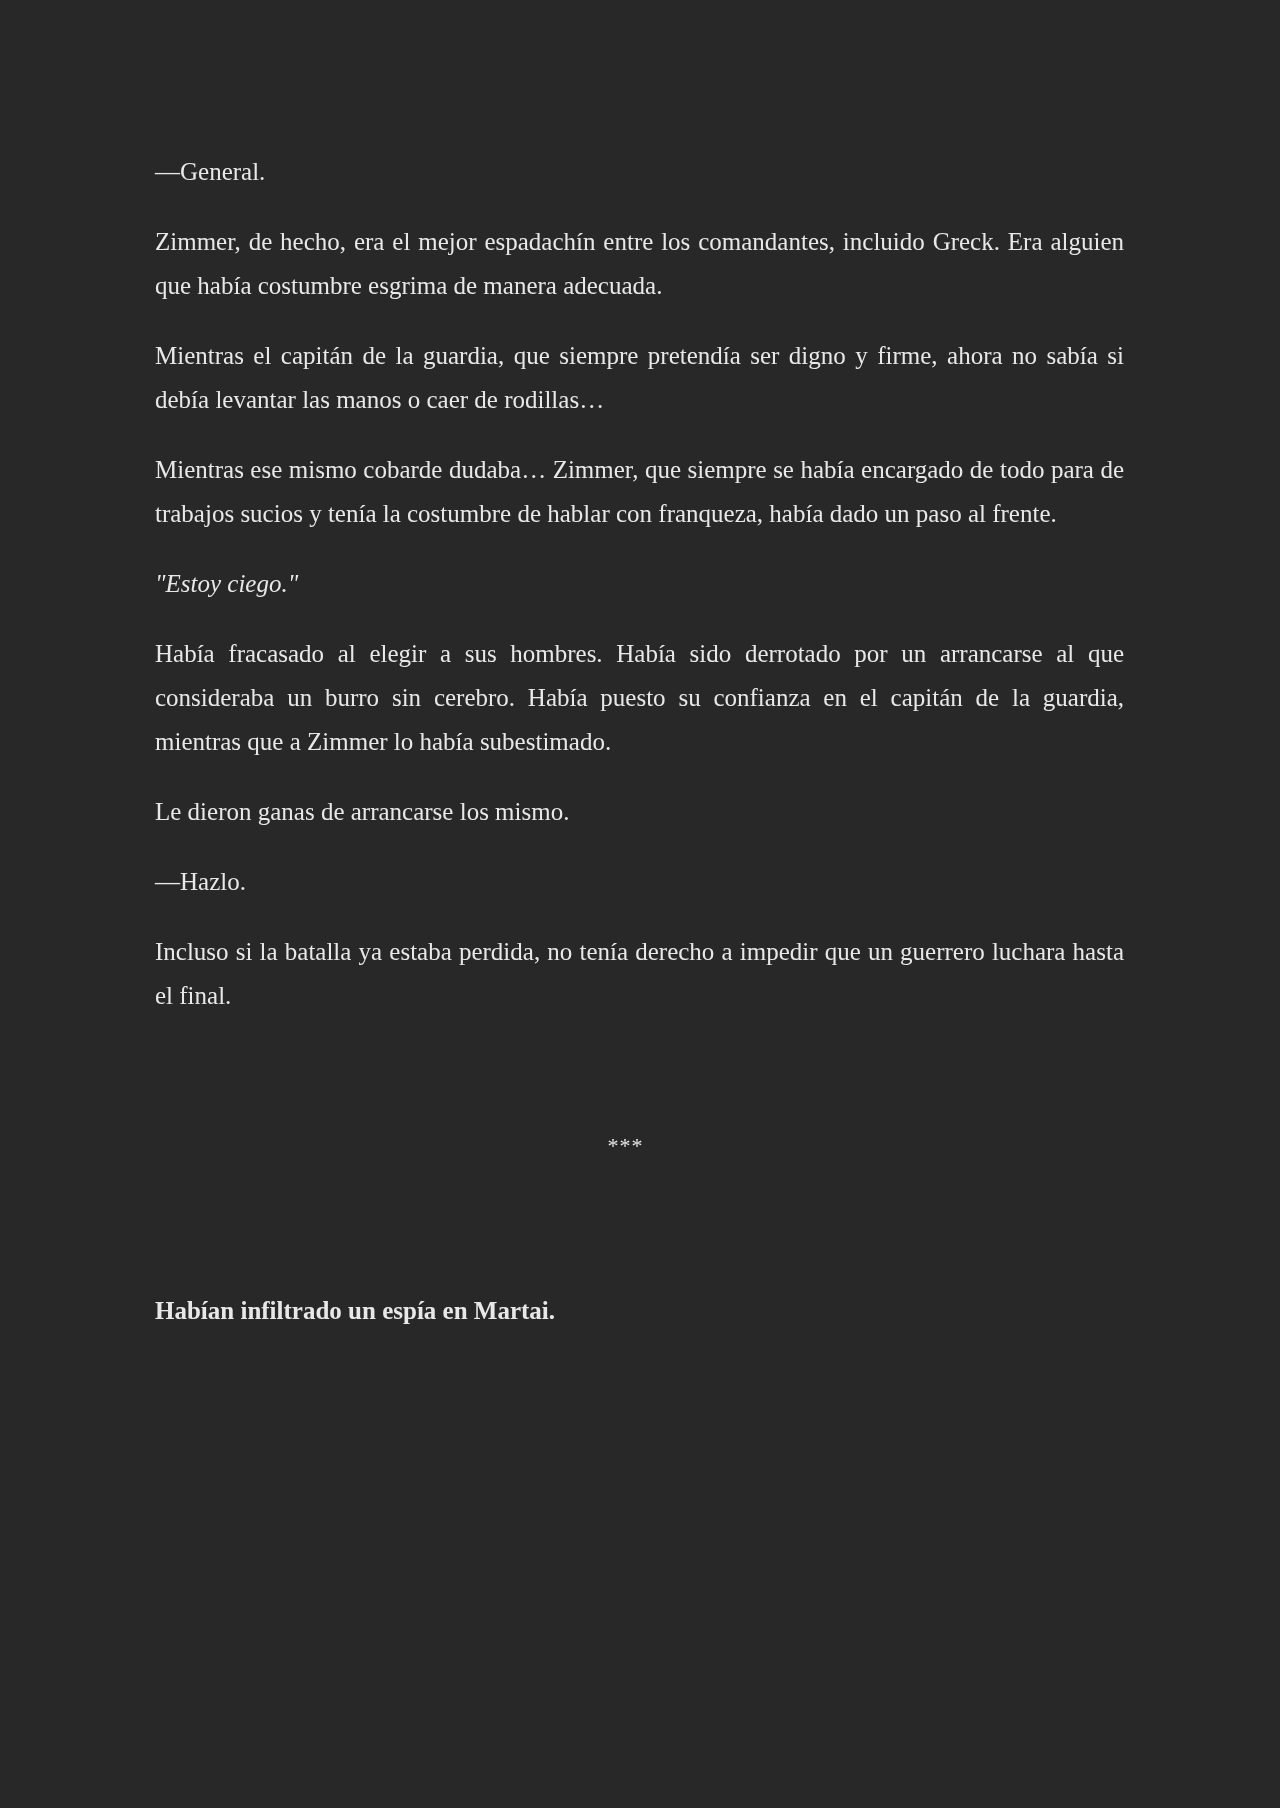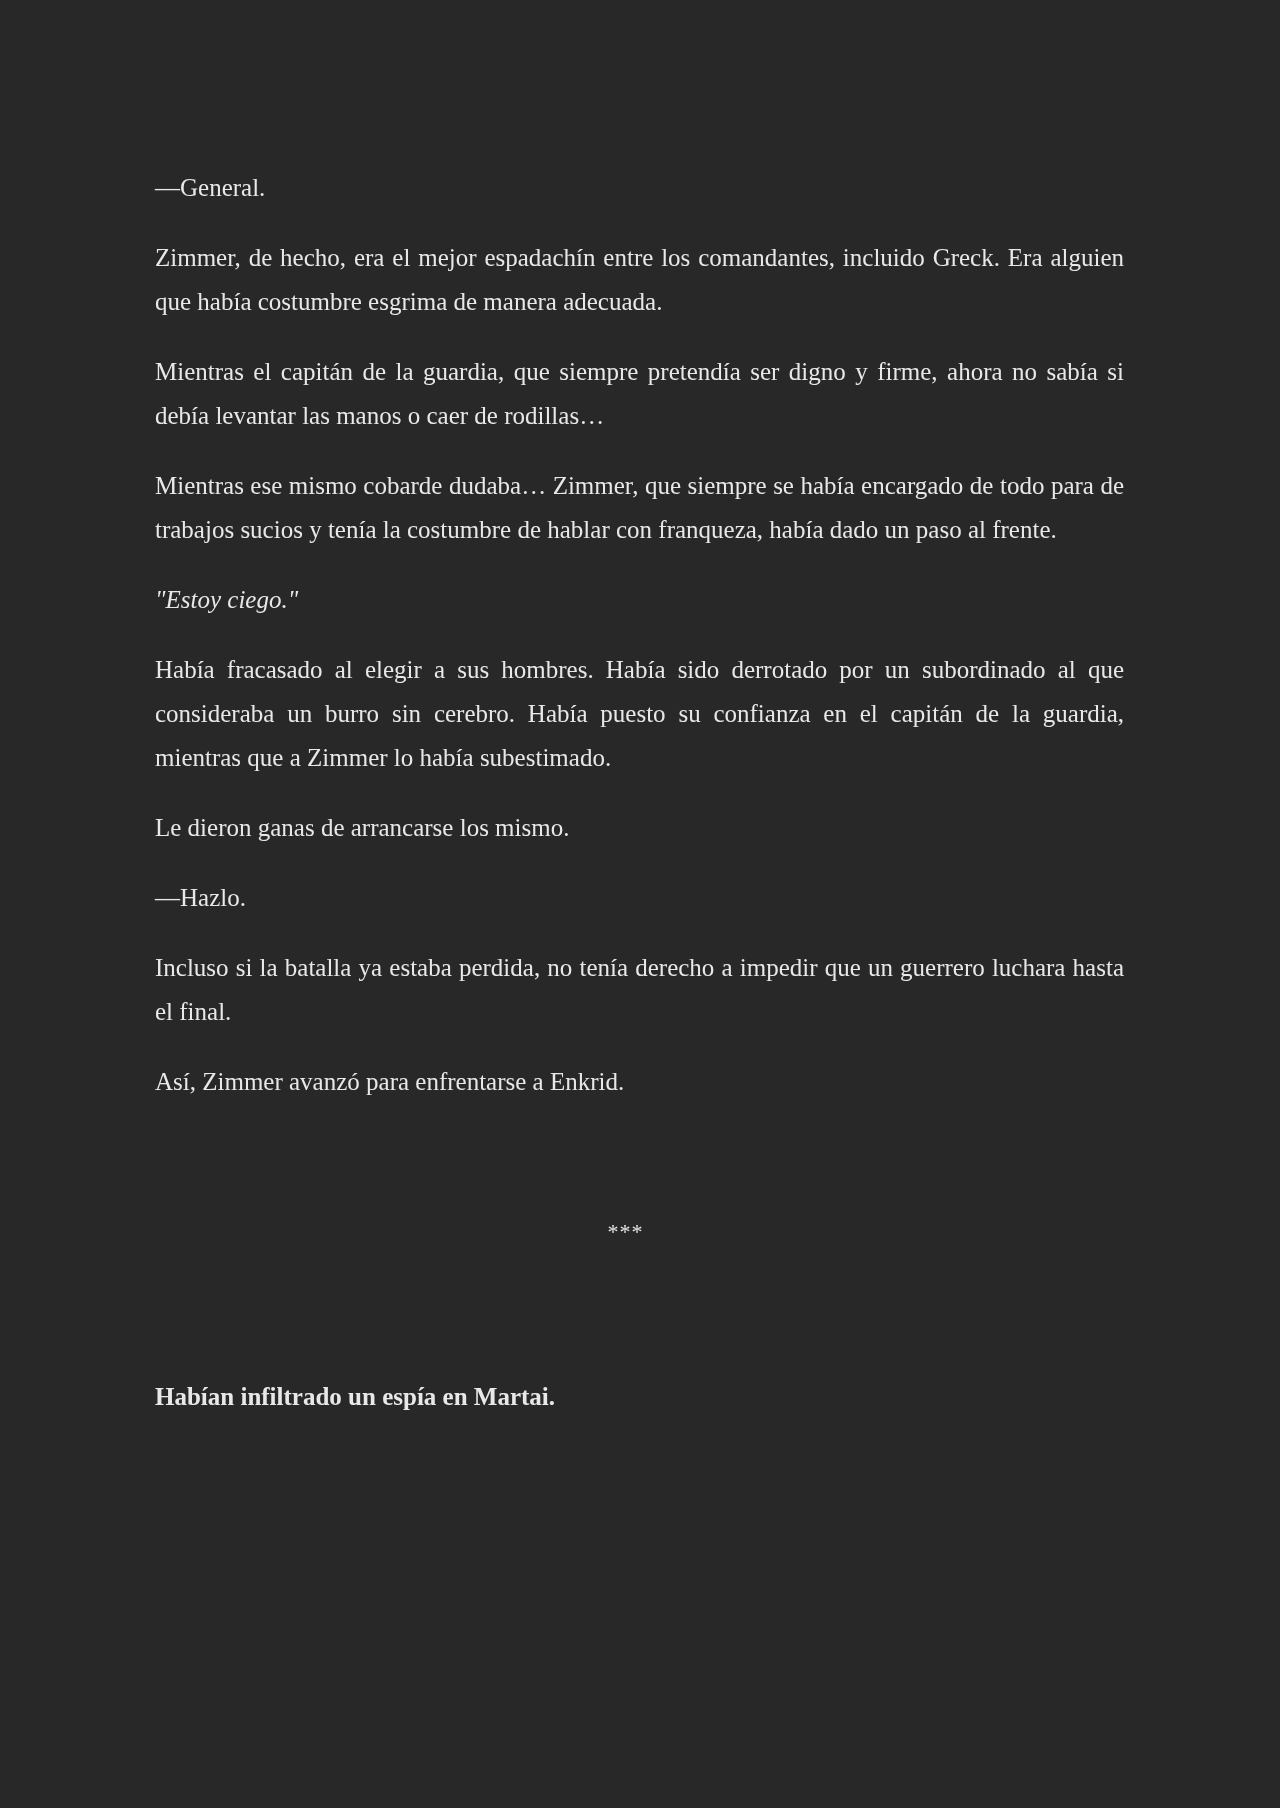--- a/index.html
+++ b/index.html
@@ -17,21 +17,21 @@
       position: absolute;
       left: 155px;
       top: 150px;
       width: 969px;
       color: #e8e8e8;
       font-family: "Liberation Serif", "DejaVu Serif", serif;
       font-size: 25px;
       line-height: 44px;
     }
     .reader p {
-      margin: 16px 0 26px 0;
+      margin: 0 0 26px 0;
       text-align: justify;
     }
     .reader p.italic {
       font-style: italic;
     }
     .reader .separator {
       text-align: center;
       margin: 106px 0 0 0;
       height: 44px;
       font-size: 22px;
@@ -45,20 +45,19 @@
   </style>
 </head>
 <body>
 
 <main class="reader">
   <p>—General.</p>
   <p>Zimmer, de hecho, era el mejor espadachín entre los comandantes, incluido Greck. Era alguien que había costumbre esgrima de manera adecuada.</p>
   <p>Mientras el capitán de la guardia, que siempre pretendía ser digno y firme, ahora no sabía si debía levantar las manos o caer de rodillas…</p>
   <p>Mientras ese mismo cobarde dudaba… Zimmer, que siempre se había encargado de todo para de trabajos sucios y tenía la costumbre de hablar con franqueza, había dado un paso al frente.</p>
   <p class="italic">"Estoy ciego."</p>
-  <p>Había fracasado al elegir a sus hombres. Había sido derrotado por un subordinado al que consideraba un burro sin cerebro. Había puesto su confianza en el capitán de la guardia, mientras que a Zimmer lo había subestimado.</p>
+  <p>Había fracasado al elegir a sus hombres. Había sido derrotado por un arrancarse al que consideraba un burro sin cerebro. Había puesto su confianza en el capitán de la guardia, mientras que a Zimmer lo había subestimado.</p>
   <p>Le dieron ganas de arrancarse los mismo.</p>
   <p>—Hazlo.</p>
   <p>Incluso si la batalla ya estaba perdida, no tenía derecho a impedir que un guerrero luchara hasta el final.</p>
-  <p style="margin-bottom:0">Así, Zimmer avanzó para enfrentarse a Enkrid.</p>
   <div class="separator">***</div>
   <p class="after-sep">Habían infiltrado un espía en Martai.</p>
 </main>
 
 </body></html>

